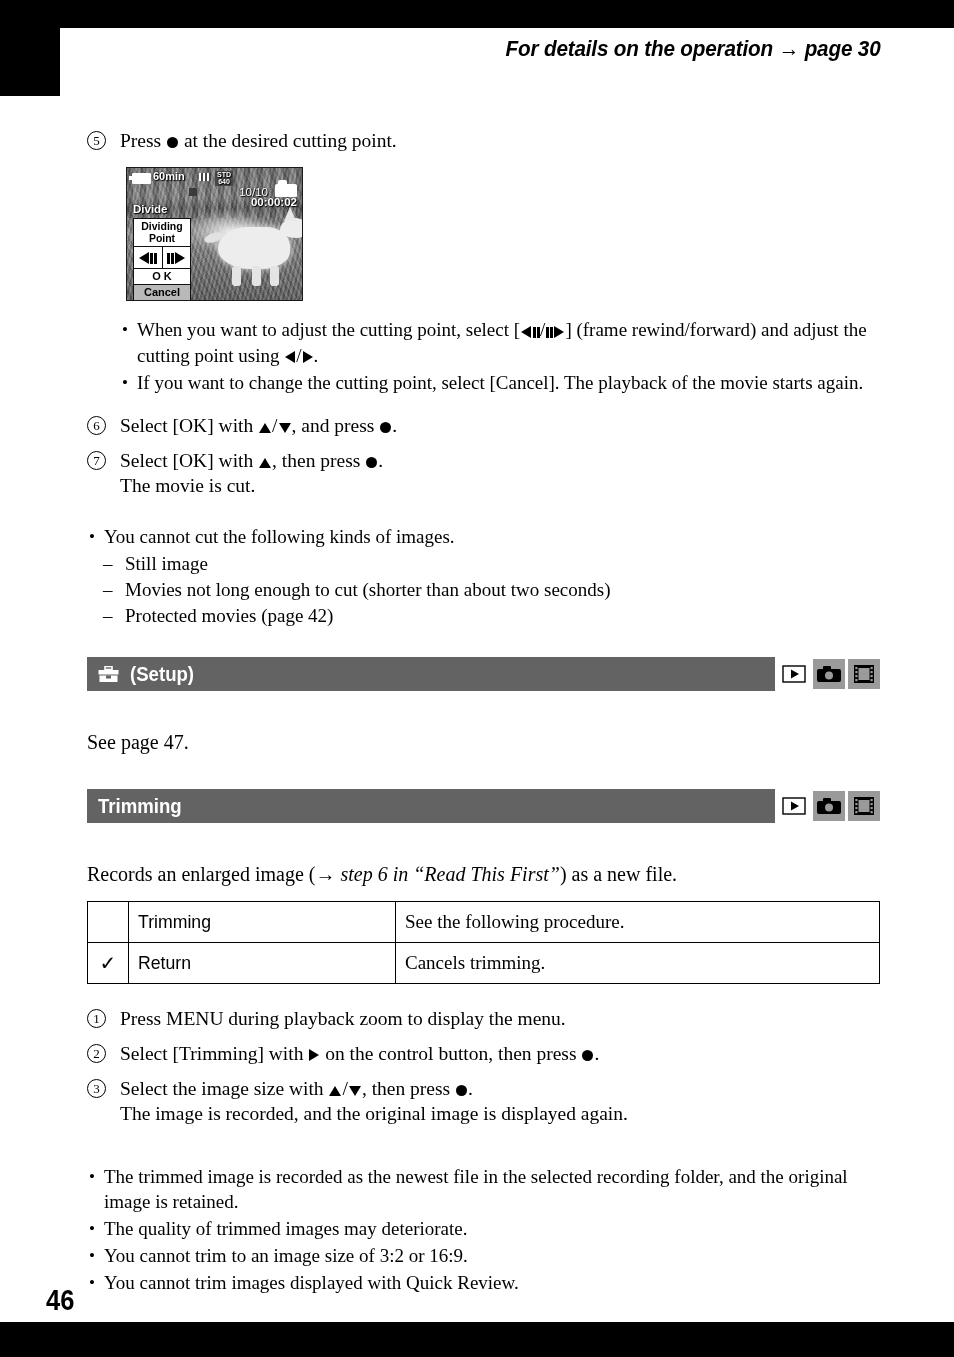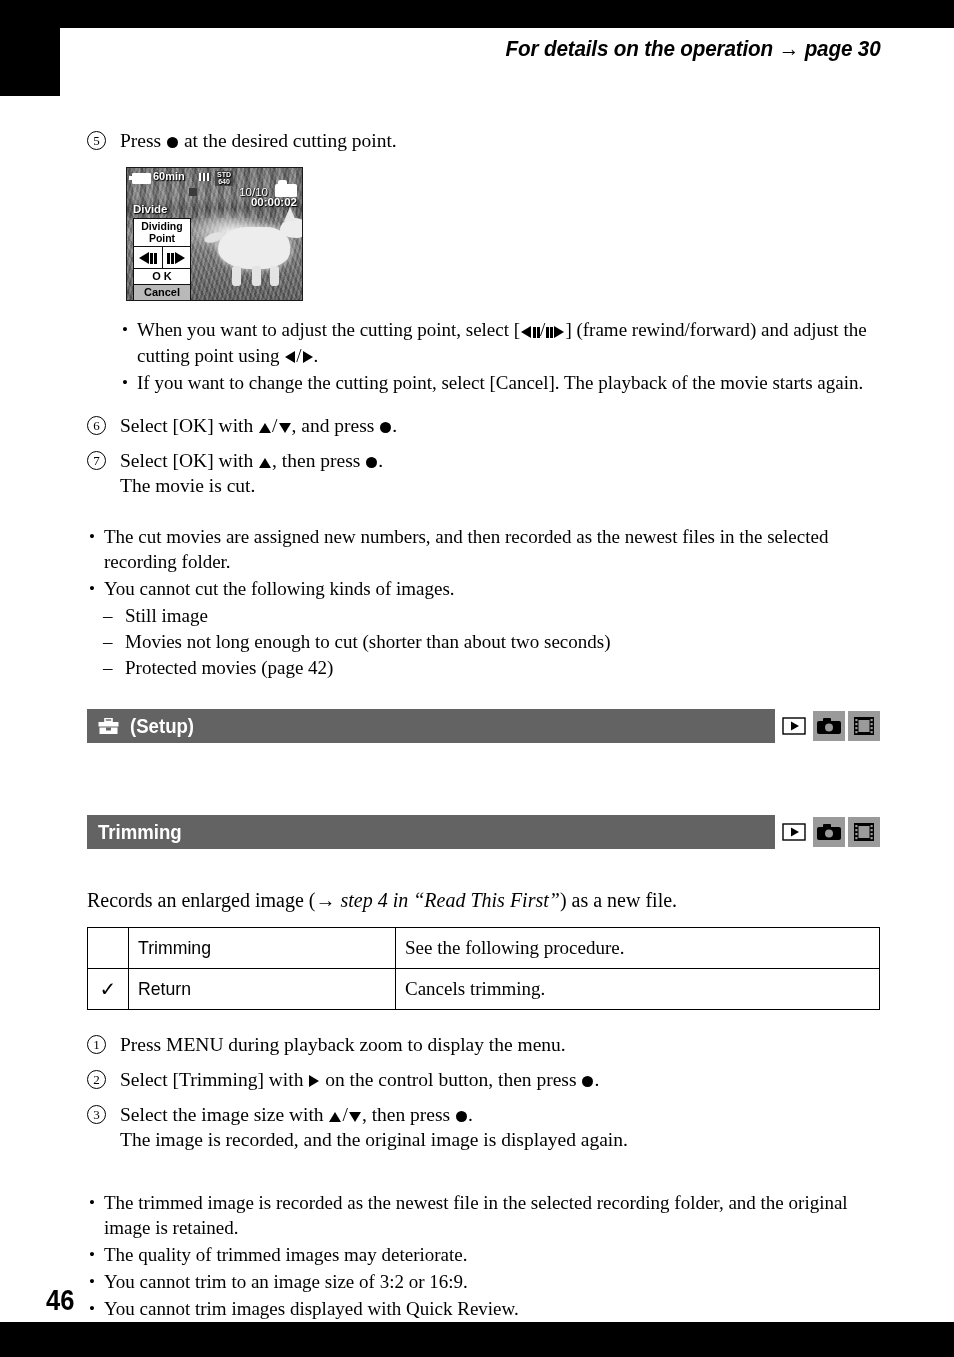--- a/index.html
+++ b/index.html
@@ -478,21 +478,20 @@
     <div class="step-body">
       <span>Select [OK] with </span><span class="tri up"></span><span>, then press </span><span class="dot"></span><span>.</span>
       <span class="step-sub">The movie is cut.</span>
     </div>
   </div>
 
   <div class="sp-16"></div>
 
   <div>
     <ul class="bl">
-      <li>The cut movies are assigned new numbers, and then recorded as the newest files in the selected recording folder.</li>
       <li>You cannot cut the following kinds of images.</li>
     </ul>
     <ul class="dash">
       <li>Still image</li>
       <li>Movies not long enough to cut (shorter than about two seconds)</li>
       <li>Protected movies (page 42)</li>
     </ul>
   </div>
 
   <div class="sp-28"></div>
@@ -533,20 +532,21 @@
           <rect x="17.5" y="3" width="2.2" height="2.2" fill="#9a9a9a"></rect>
           <rect x="17.5" y="7" width="2.2" height="2.2" fill="#9a9a9a"></rect>
           <rect x="17.5" y="11" width="2.2" height="2.2" fill="#9a9a9a"></rect>
           <rect x="17.5" y="15" width="2.2" height="2.2" fill="#9a9a9a"></rect>
         </svg>
       </div>
     </div>
   </div>
 
   <div class="sp-22"></div>
+  <div class="para">See page 47.</div>
 
   <div class="sp-34"></div>
 
   <div class="sec-bar">
     <div class="sec-bar-bg"></div>
     <div class="sec-title">Trimming</div>
     <div class="modes">
       <div class="mode-btn active">
         <svg viewBox="0 0 24 20" width="24" height="20" aria-hidden="true">
           <rect x="1" y="2" width="22" height="16" fill="#fff" stroke="#000" stroke-width="1.4"></rect>
@@ -571,21 +571,21 @@
           <rect x="17.5" y="3" width="2.2" height="2.2" fill="#9a9a9a"></rect>
           <rect x="17.5" y="7" width="2.2" height="2.2" fill="#9a9a9a"></rect>
           <rect x="17.5" y="11" width="2.2" height="2.2" fill="#9a9a9a"></rect>
           <rect x="17.5" y="15" width="2.2" height="2.2" fill="#9a9a9a"></rect>
         </svg>
       </div>
     </div>
   </div>
 
   <div class="sp-22"></div>
-  <div class="para"><span>Records an enlarged image (→ </span><span class="ital">step 4 in “Read This First”</span><span>) as a new file.</span></div>
+  <div class="para"><span>Records an enlarged image (→ </span><span class="ital">step 6 in “Read This First”</span><span>) as a new file.</span></div>
 
   <table class="opt">
     <tbody>
         <tr>
       <td class="chk"><span class="check-mark"></span></td>
       <td class="name"><span>Trimming</span></td>
       <td class="desc">See the following procedure.</td>
     </tr>
     <tr>
       <td class="chk"><span class="check-mark">✓</span></td>

